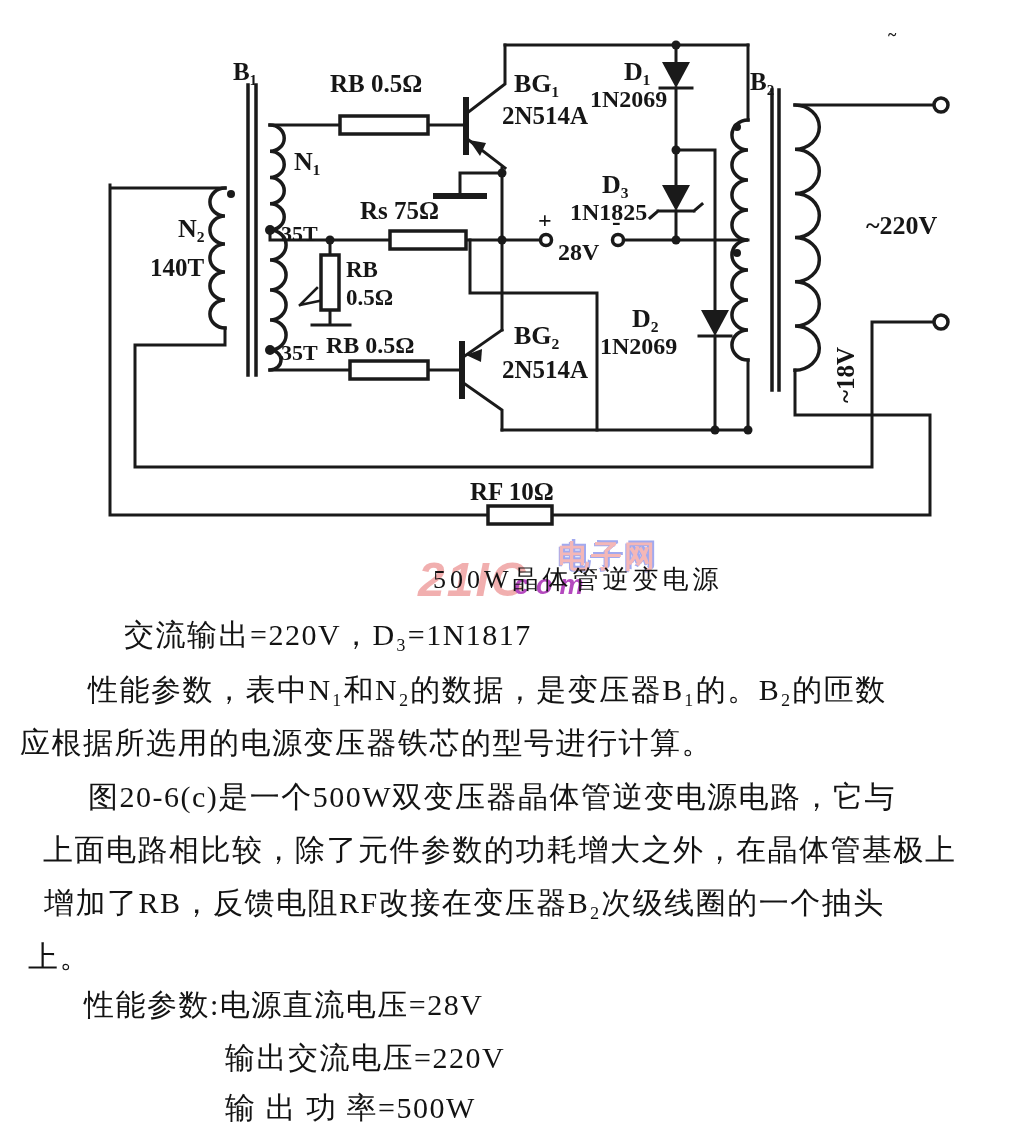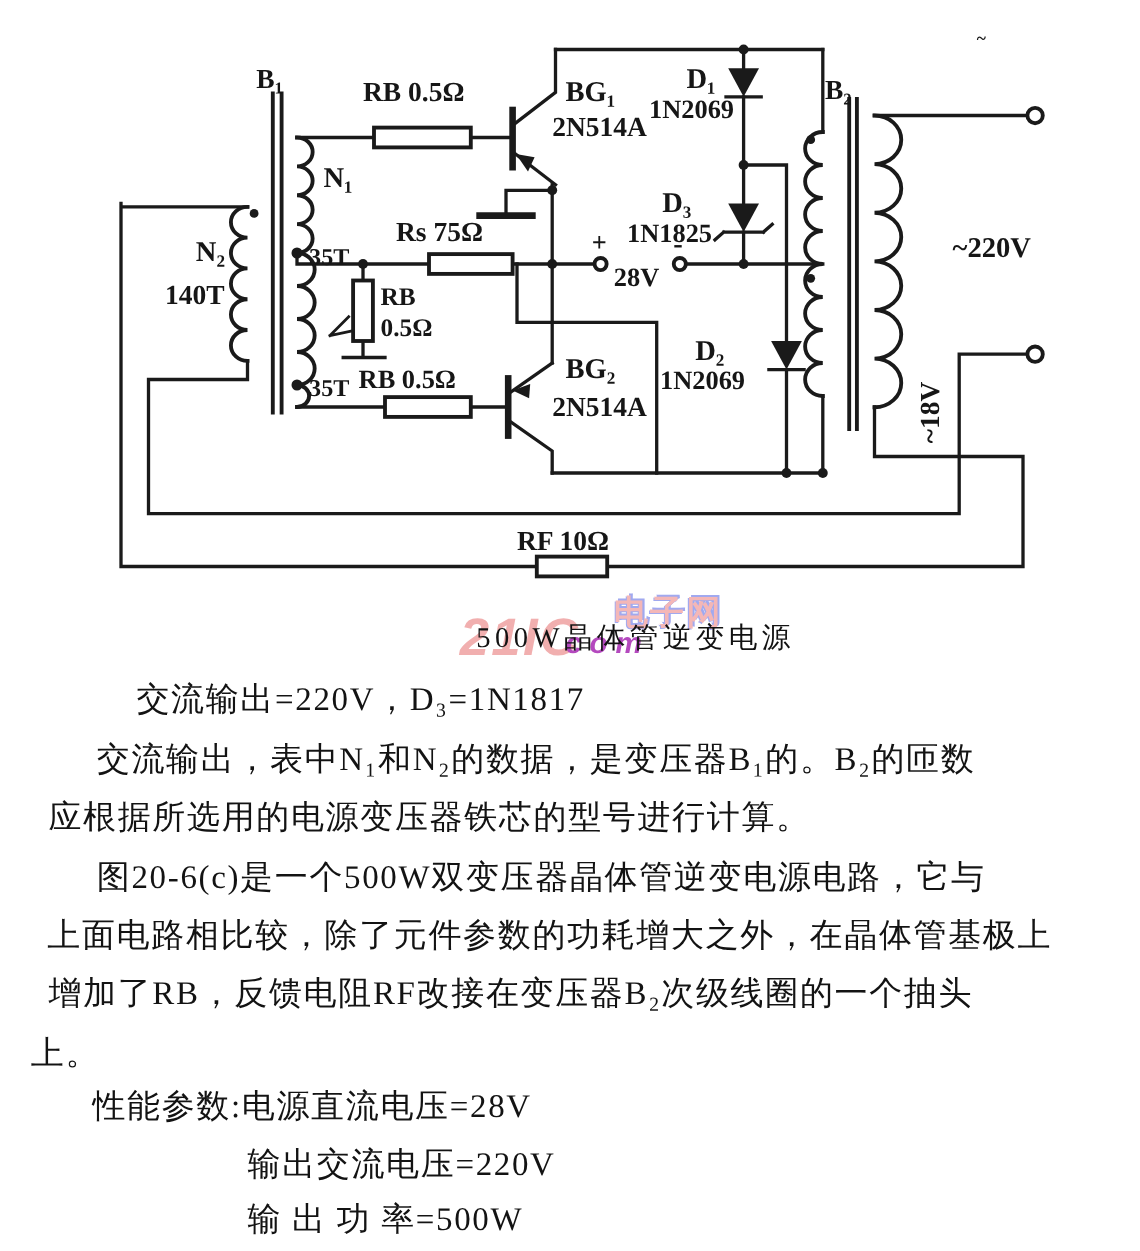--- a/index.html
+++ b/index.html
@@ -172,22 +172,22 @@
 
   <div class="watermark">
     <span class="wm-brand">21IC</span>
     <span class="wm-site">电子网</span>
     <span class="wm-com">com</span>
   </div>
 
   <div class="caption">500W晶体管逆变电源</div>
 
   <div class="tl" style="left:88px;top:615px;margin-left:36px;">交流输出=220V，D₃=1N1817</div>
-  <div class="tl" style="left:88px;top:670px;">交流输出，表中N₁和N₂的数据，是变压器B₁的。B₂的匝数</div>
-  <div class="tl" style="left:44px;top:723px;">应根据所选用的电源变压器铁芯的型号进行计算。</div>
+  <div class="tl" style="left:88px;top:670px;">性能参数，表中N₁和N₂的数据，是变压器B₁的。B₂的匝数</div>
+  <div class="tl" style="left:20px;top:723px;">应根据所选用的电源变压器铁芯的型号进行计算。</div>
   <div class="tl" style="left:88px;top:777px;text-align:right;">图20-6(c)是一个500W双变压器晶体管逆变电源电路，它与</div>
   <div class="tl" style="left:28px;top:830px;margin-left:15px;">上面电路相比较，除了元件参数的功耗增大之外，在晶体管基极上</div>
   <div class="tl" style="left:28px;top:883px;margin-left:16px;">增加了RB，反馈电阻RF改接在变压器B₂次级线圈的一个抽头</div>
   <div class="tl" style="left:28px;top:937px;">上。</div>
   <div class="tl" style="left:84px;top:985px;">性能参数:电源直流电压=28V</div>
   <div class="tl" style="left:225px;top:1038px;">输出交流电压=220V</div>
   <div class="tl" style="left:225px;top:1088px;">输 出 功 率=500W</div>
 
 </div>
 

